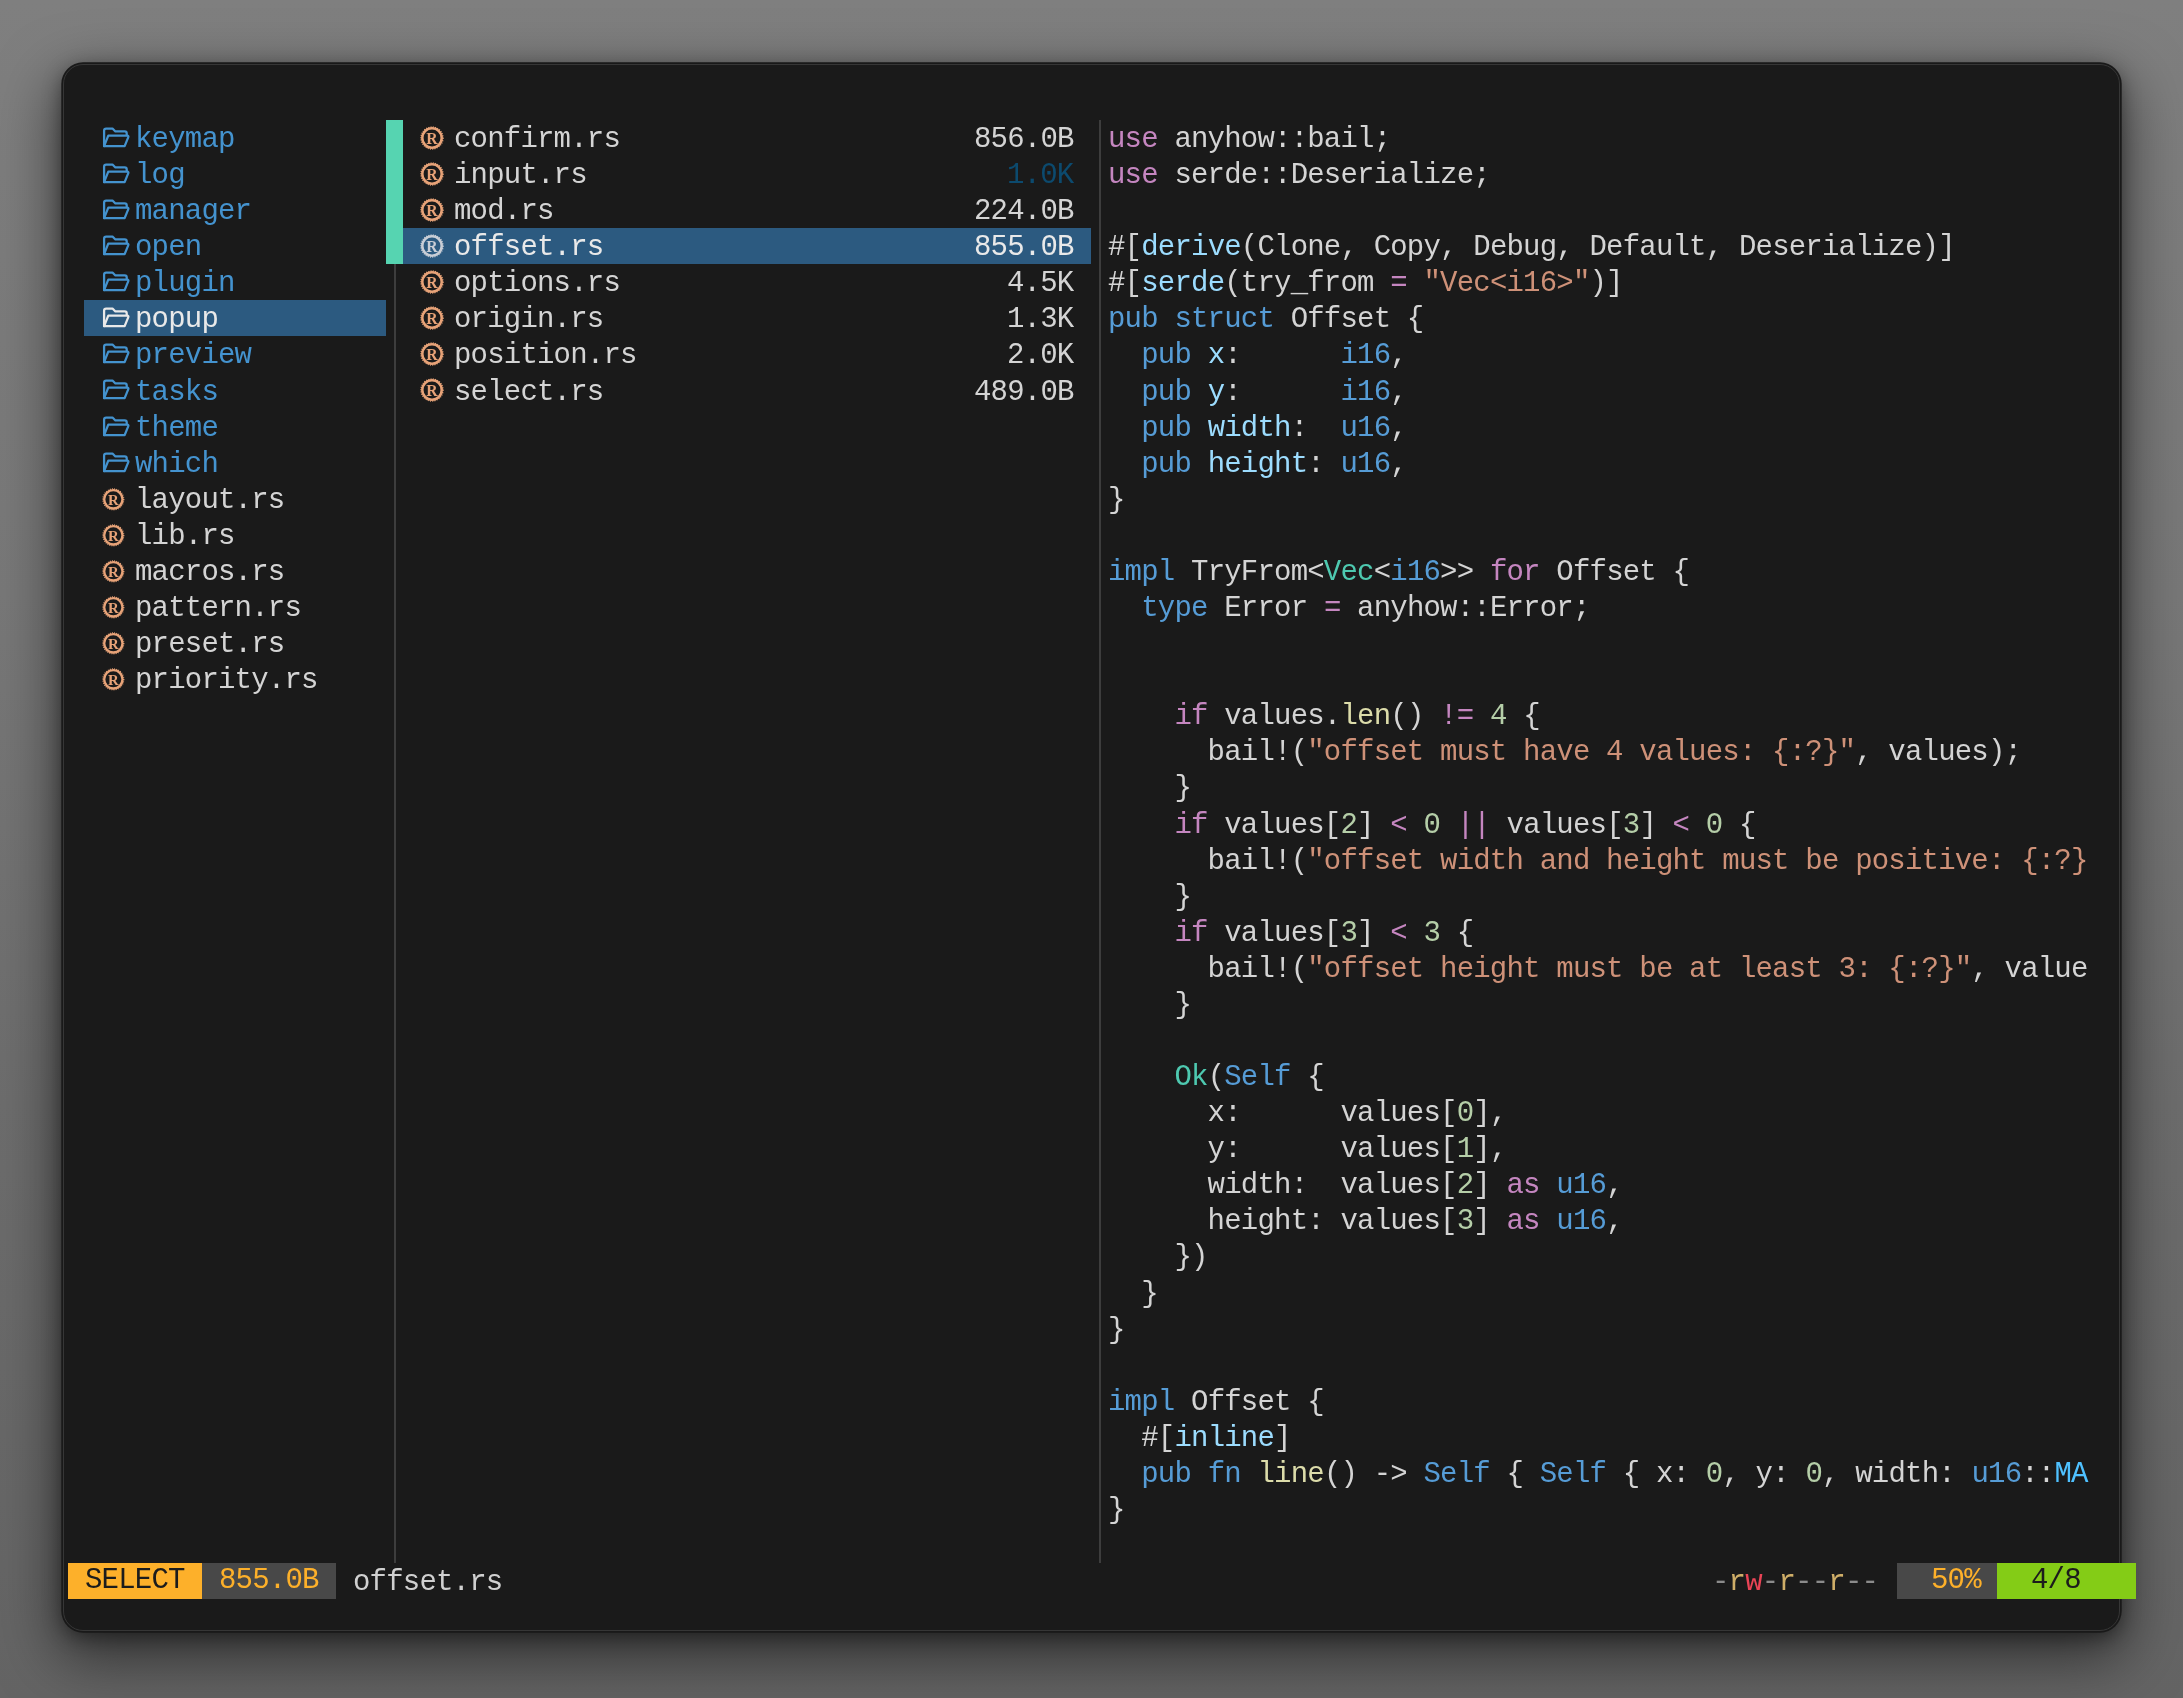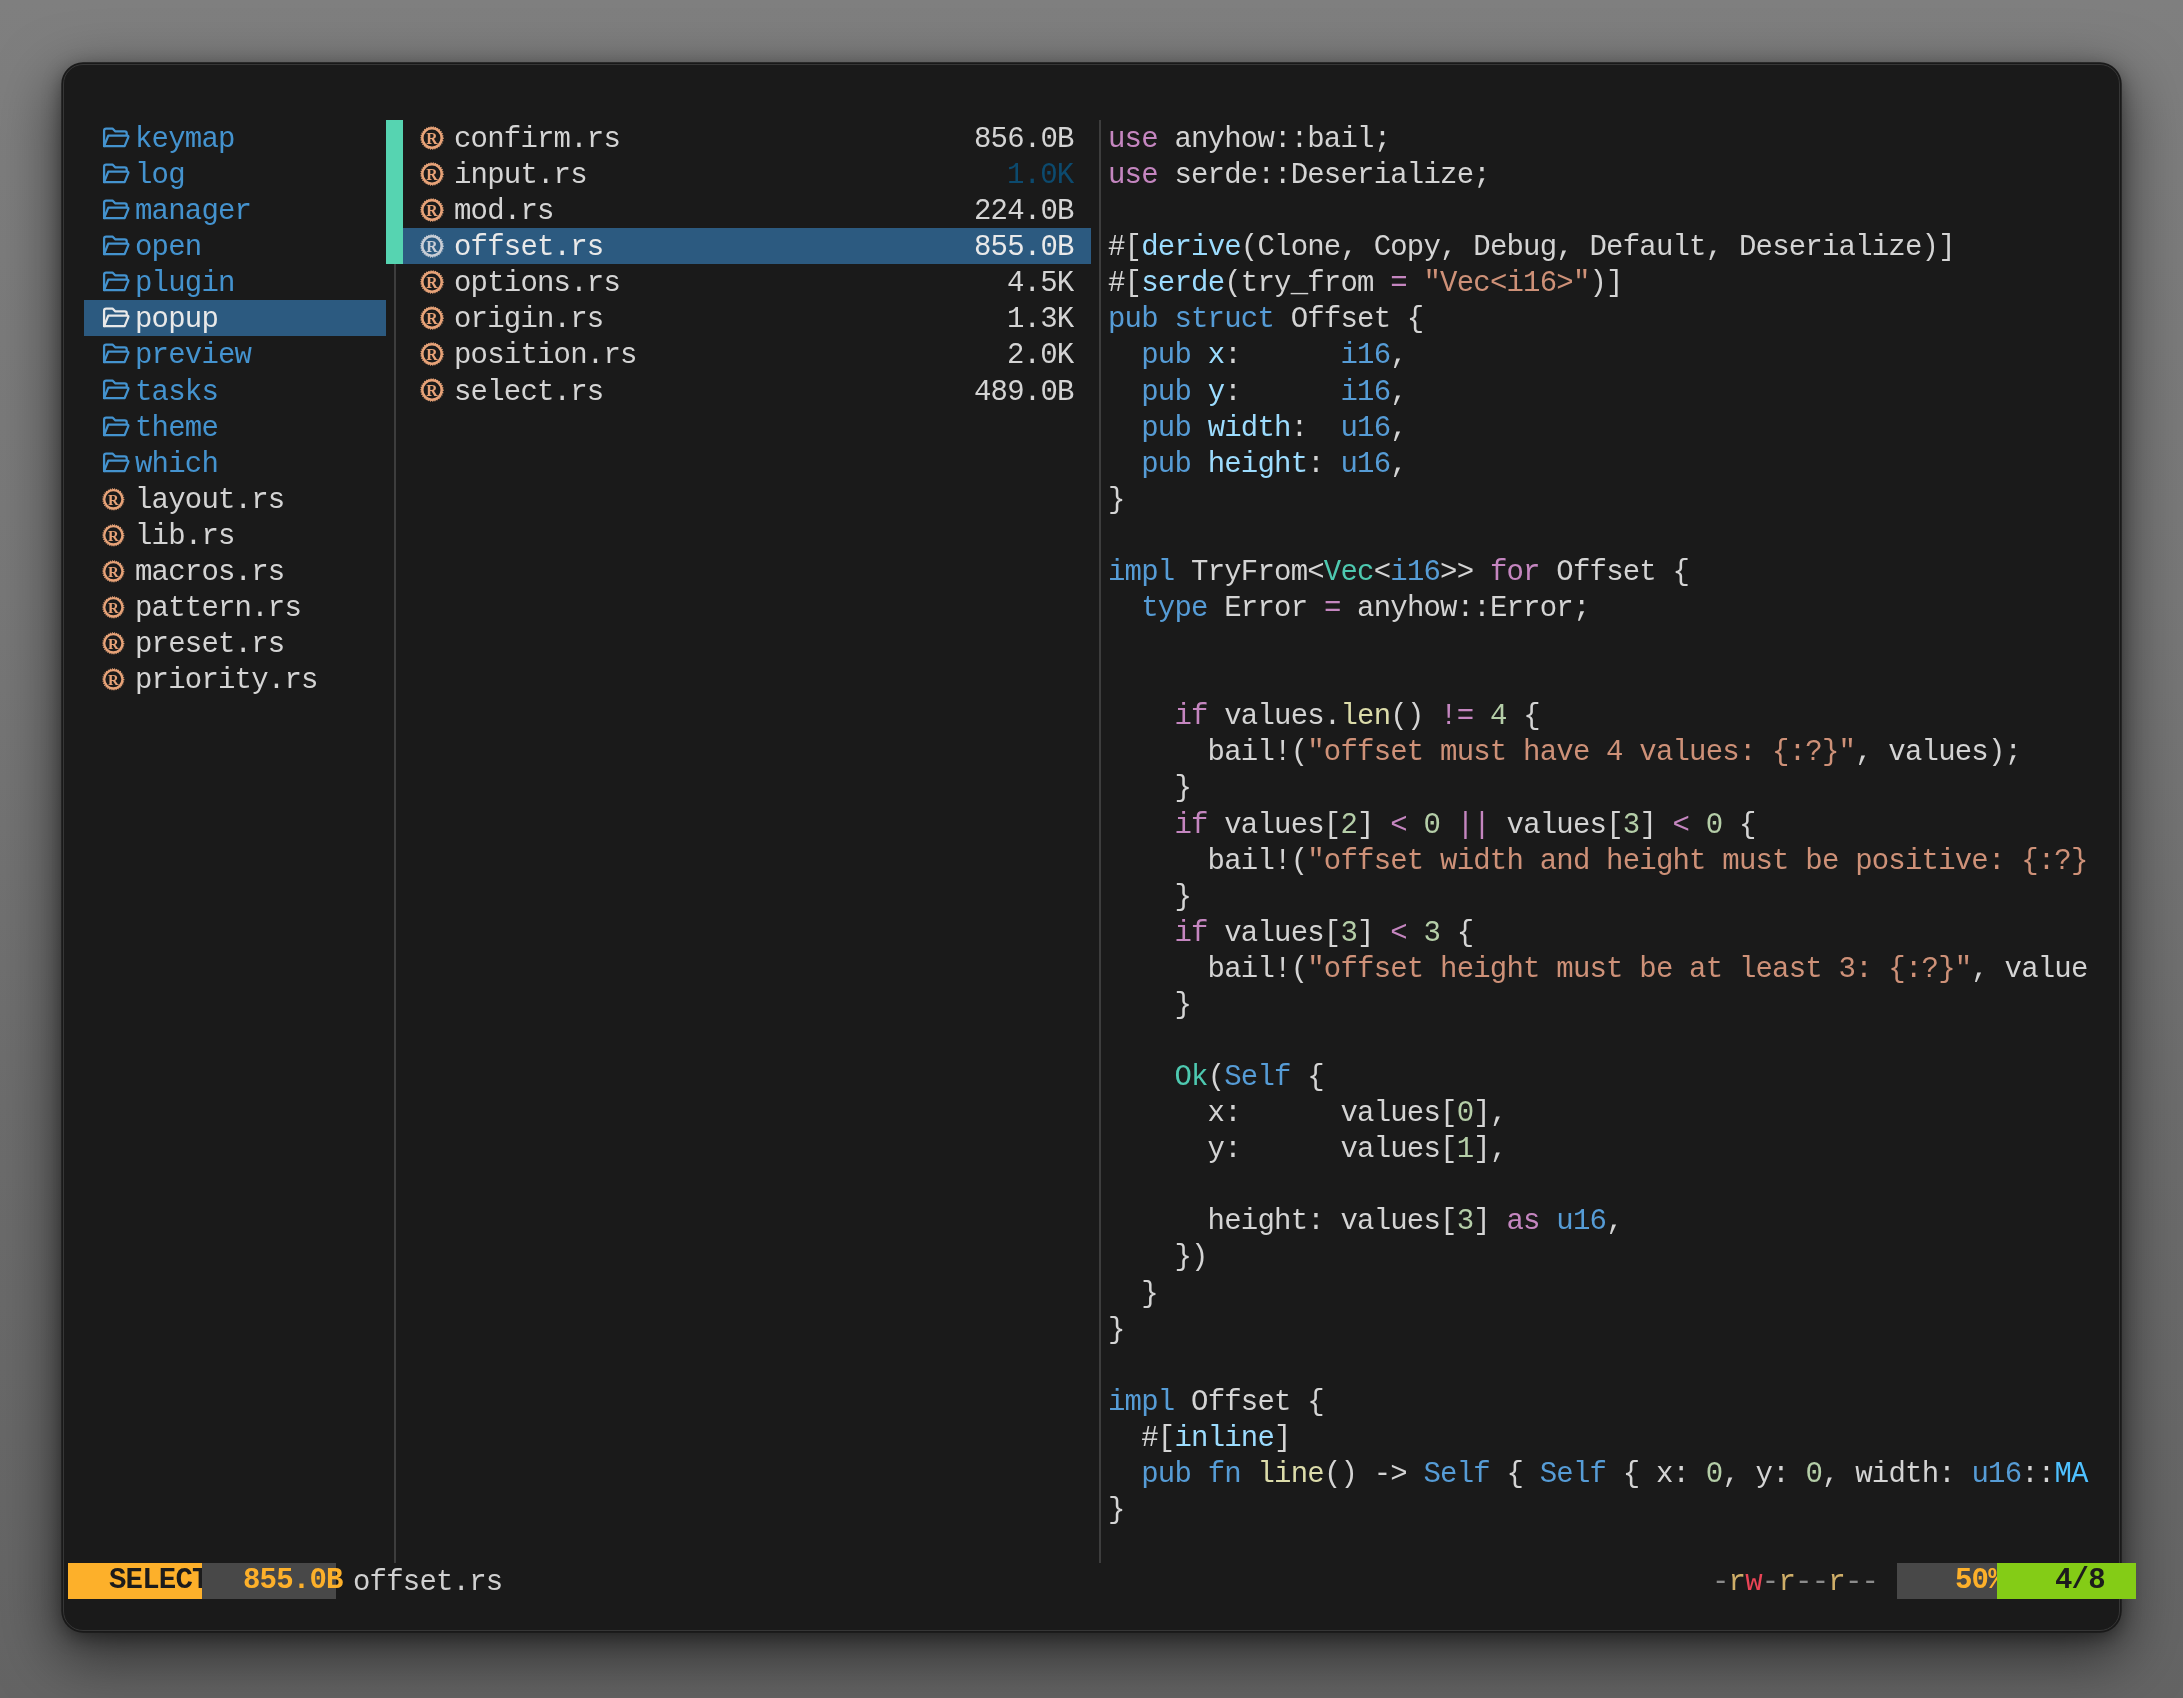--- a/index.html
+++ b/index.html
@@ -12,21 +12,21 @@
   position:absolute; left:63px; top:64px; width:2057px; height:1567px;
   background:#1a1a1a; border-radius:20px;
   border:1.7px solid #363636;
   box-shadow: 0 0 0 1.7px #191919, 0 21px 59px 6.7px rgba(0,0,0,0.5), 0 5px 20px rgba(0,0,0,0.45);
 }
 .t {
   position:absolute; height:36px; line-height:36px; transform:translateY(1.7px);
   font-size:29px; letter-spacing:-0.8px; white-space:pre; color:#d4d4d4;
 }
 .blk { position:absolute; height:36px; line-height:36px; font-size:29px; letter-spacing:-0.8px; white-space:pre; }
-.b { font-weight:bold;padding-left:24px; }
+.b { font-weight:normal; }
 .hl { position:absolute; height:36px; background:#2c5a80; }
 .ic { position:absolute; }
 i { font-style:normal; }
 .pk { color:#c586c0;margin-top:12px; }
 .kb { color:#569cd6; }
 .lb { color:#9cdcfe;font-family:Liberation Mono, monospace; }
 .tl { color:#4ec9b0; }
 .fy { color:#dcdcaa; }
 .st { color:#ce9178; }
 .nm { color:#b5cea8; }
@@ -220,20 +220,21 @@
 <div class="t c" style="left:1108px;top:769px">    }</div>
 <div class="t c" style="left:1108px;top:806px">    <i class="pk">if</i> values[<i class="nm">2</i>] <i class="pk">&lt;</i> <i class="nm">0</i> <i class="pk">||</i> values[<i class="nm">3</i>] <i class="pk">&lt;</i> <i class="nm">0</i> {</div>
 <div class="t c" style="left:1108px;top:842px">      bail!(<i class="st">"offset width and height must be positive: {:?}</i></div>
 <div class="t c" style="left:1108px;top:878px">    }</div>
 <div class="t c" style="left:1108px;top:914px">    <i class="pk">if</i> values[<i class="nm">3</i>] <i class="pk">&lt;</i> <i class="nm">3</i> {</div>
 <div class="t c" style="left:1108px;top:950px">      bail!(<i class="st">"offset height must be at least 3: {:?}"</i>, value</div>
 <div class="t c" style="left:1108px;top:986px">    }</div>
 <div class="t c" style="left:1108px;top:1058px">    <i class="tl">Ok</i>(<i class="kb">Self</i> {</div>
 <div class="t c" style="left:1108px;top:1094px">      x:      values[<i class="nm">0</i>],</div>
 <div class="t c" style="left:1108px;top:1130px">      y:      values[<i class="nm">1</i>],</div>
+<div class="t c" style="left:1108px;top:1166px">      width:  values[<i class="nm">2</i>] <i class="pk">as</i> <i class="kb">u16</i>,</div>
 <div class="t c" style="left:1108px;top:1202px">      height: values[<i class="nm">3</i>] <i class="pk">as</i> <i class="kb">u16</i>,</div>
 <div class="t c" style="left:1108px;top:1238px">    })</div>
 <div class="t c" style="left:1108px;top:1275px">  }</div>
 <div class="t c" style="left:1108px;top:1311px">}</div>
 <div class="t c" style="left:1108px;top:1383px"><i class="kb">impl</i> Offset {</div>
 <div class="t c" style="left:1108px;top:1419px">  #[<i class="lb">inline</i>]</div>
 <div class="t c" style="left:1108px;top:1455px">  <i class="kb">pub fn</i> <i class="fy">line</i>() -&gt; <i class="kb">Self</i> { <i class="kb">Self</i> { x: <i class="nm">0</i>, y: <i class="nm">0</i>, width: <i class="kb">u16</i>::<i class="ct">MA</i></div>
 <div class="t c" style="left:1108px;top:1491px">}</div>
 <div class="blk b" style="left:68px;top:1563px;width:134px;background:#fdb02a;color:#1c1c1c"><span style="margin-left:17px">SELECT</span></div>
 <div class="blk b" style="left:202px;top:1563px;width:134px;background:#484848;color:#fdb02a"><span style="margin-left:17px">855.0B</span></div>

